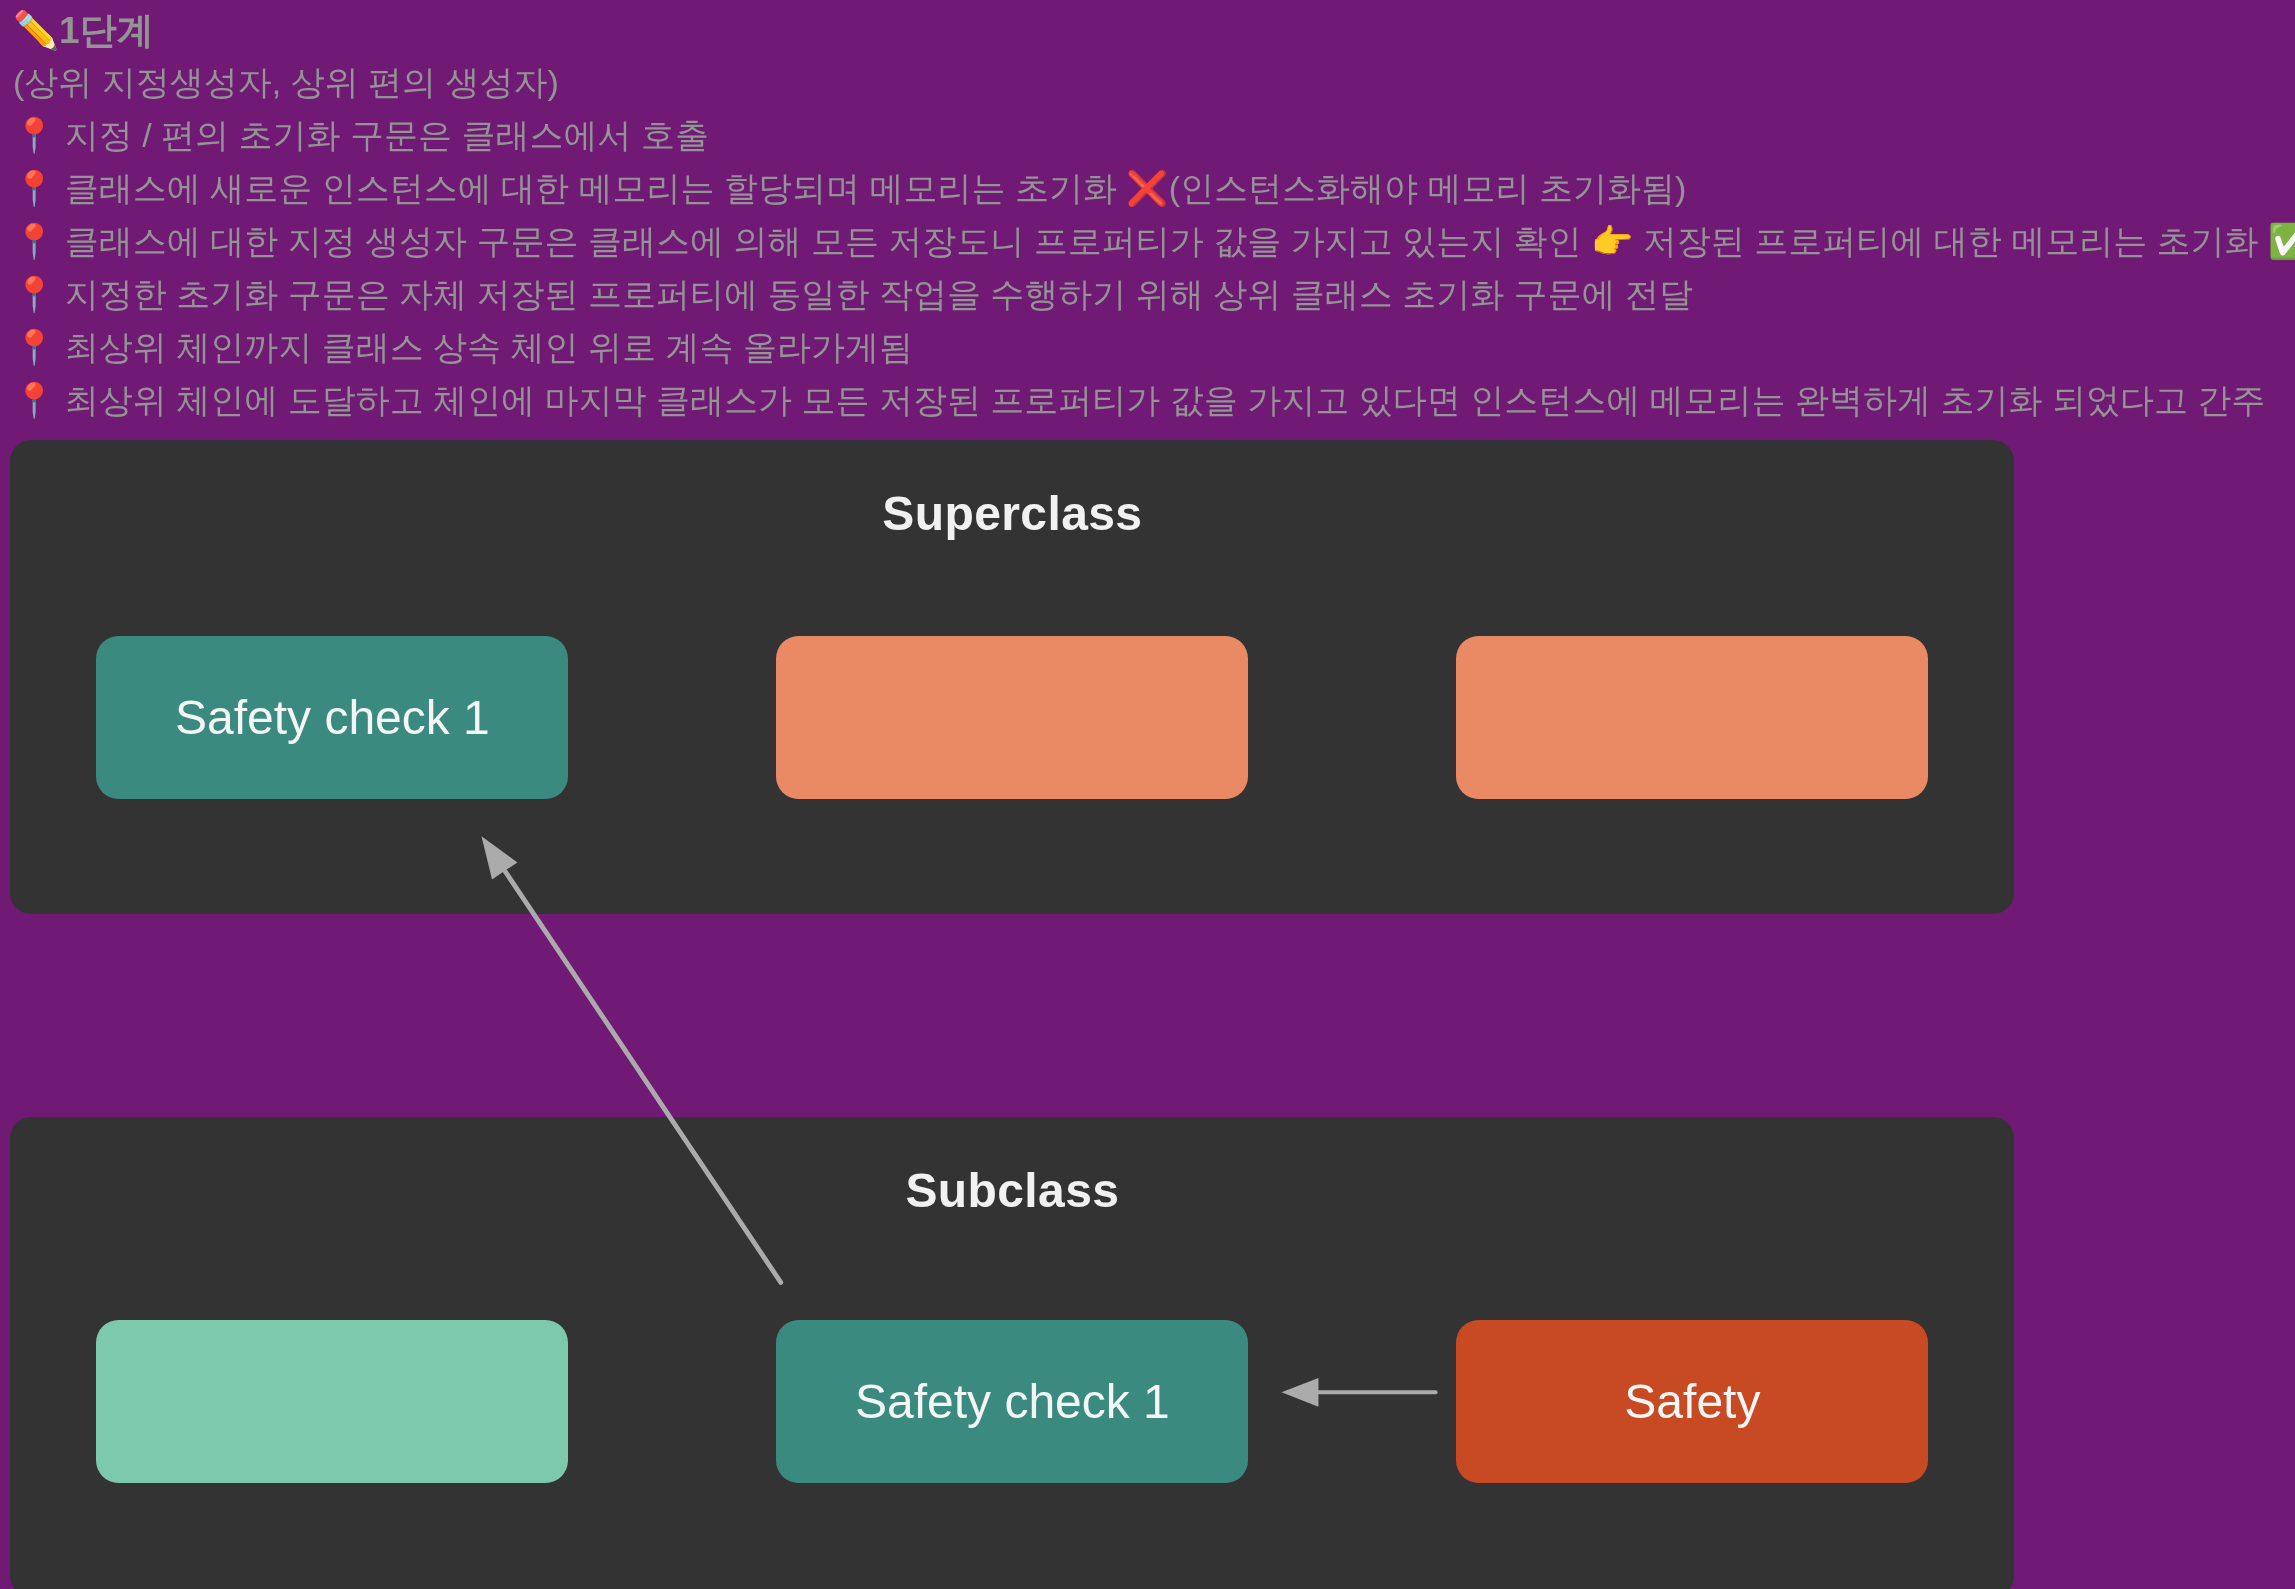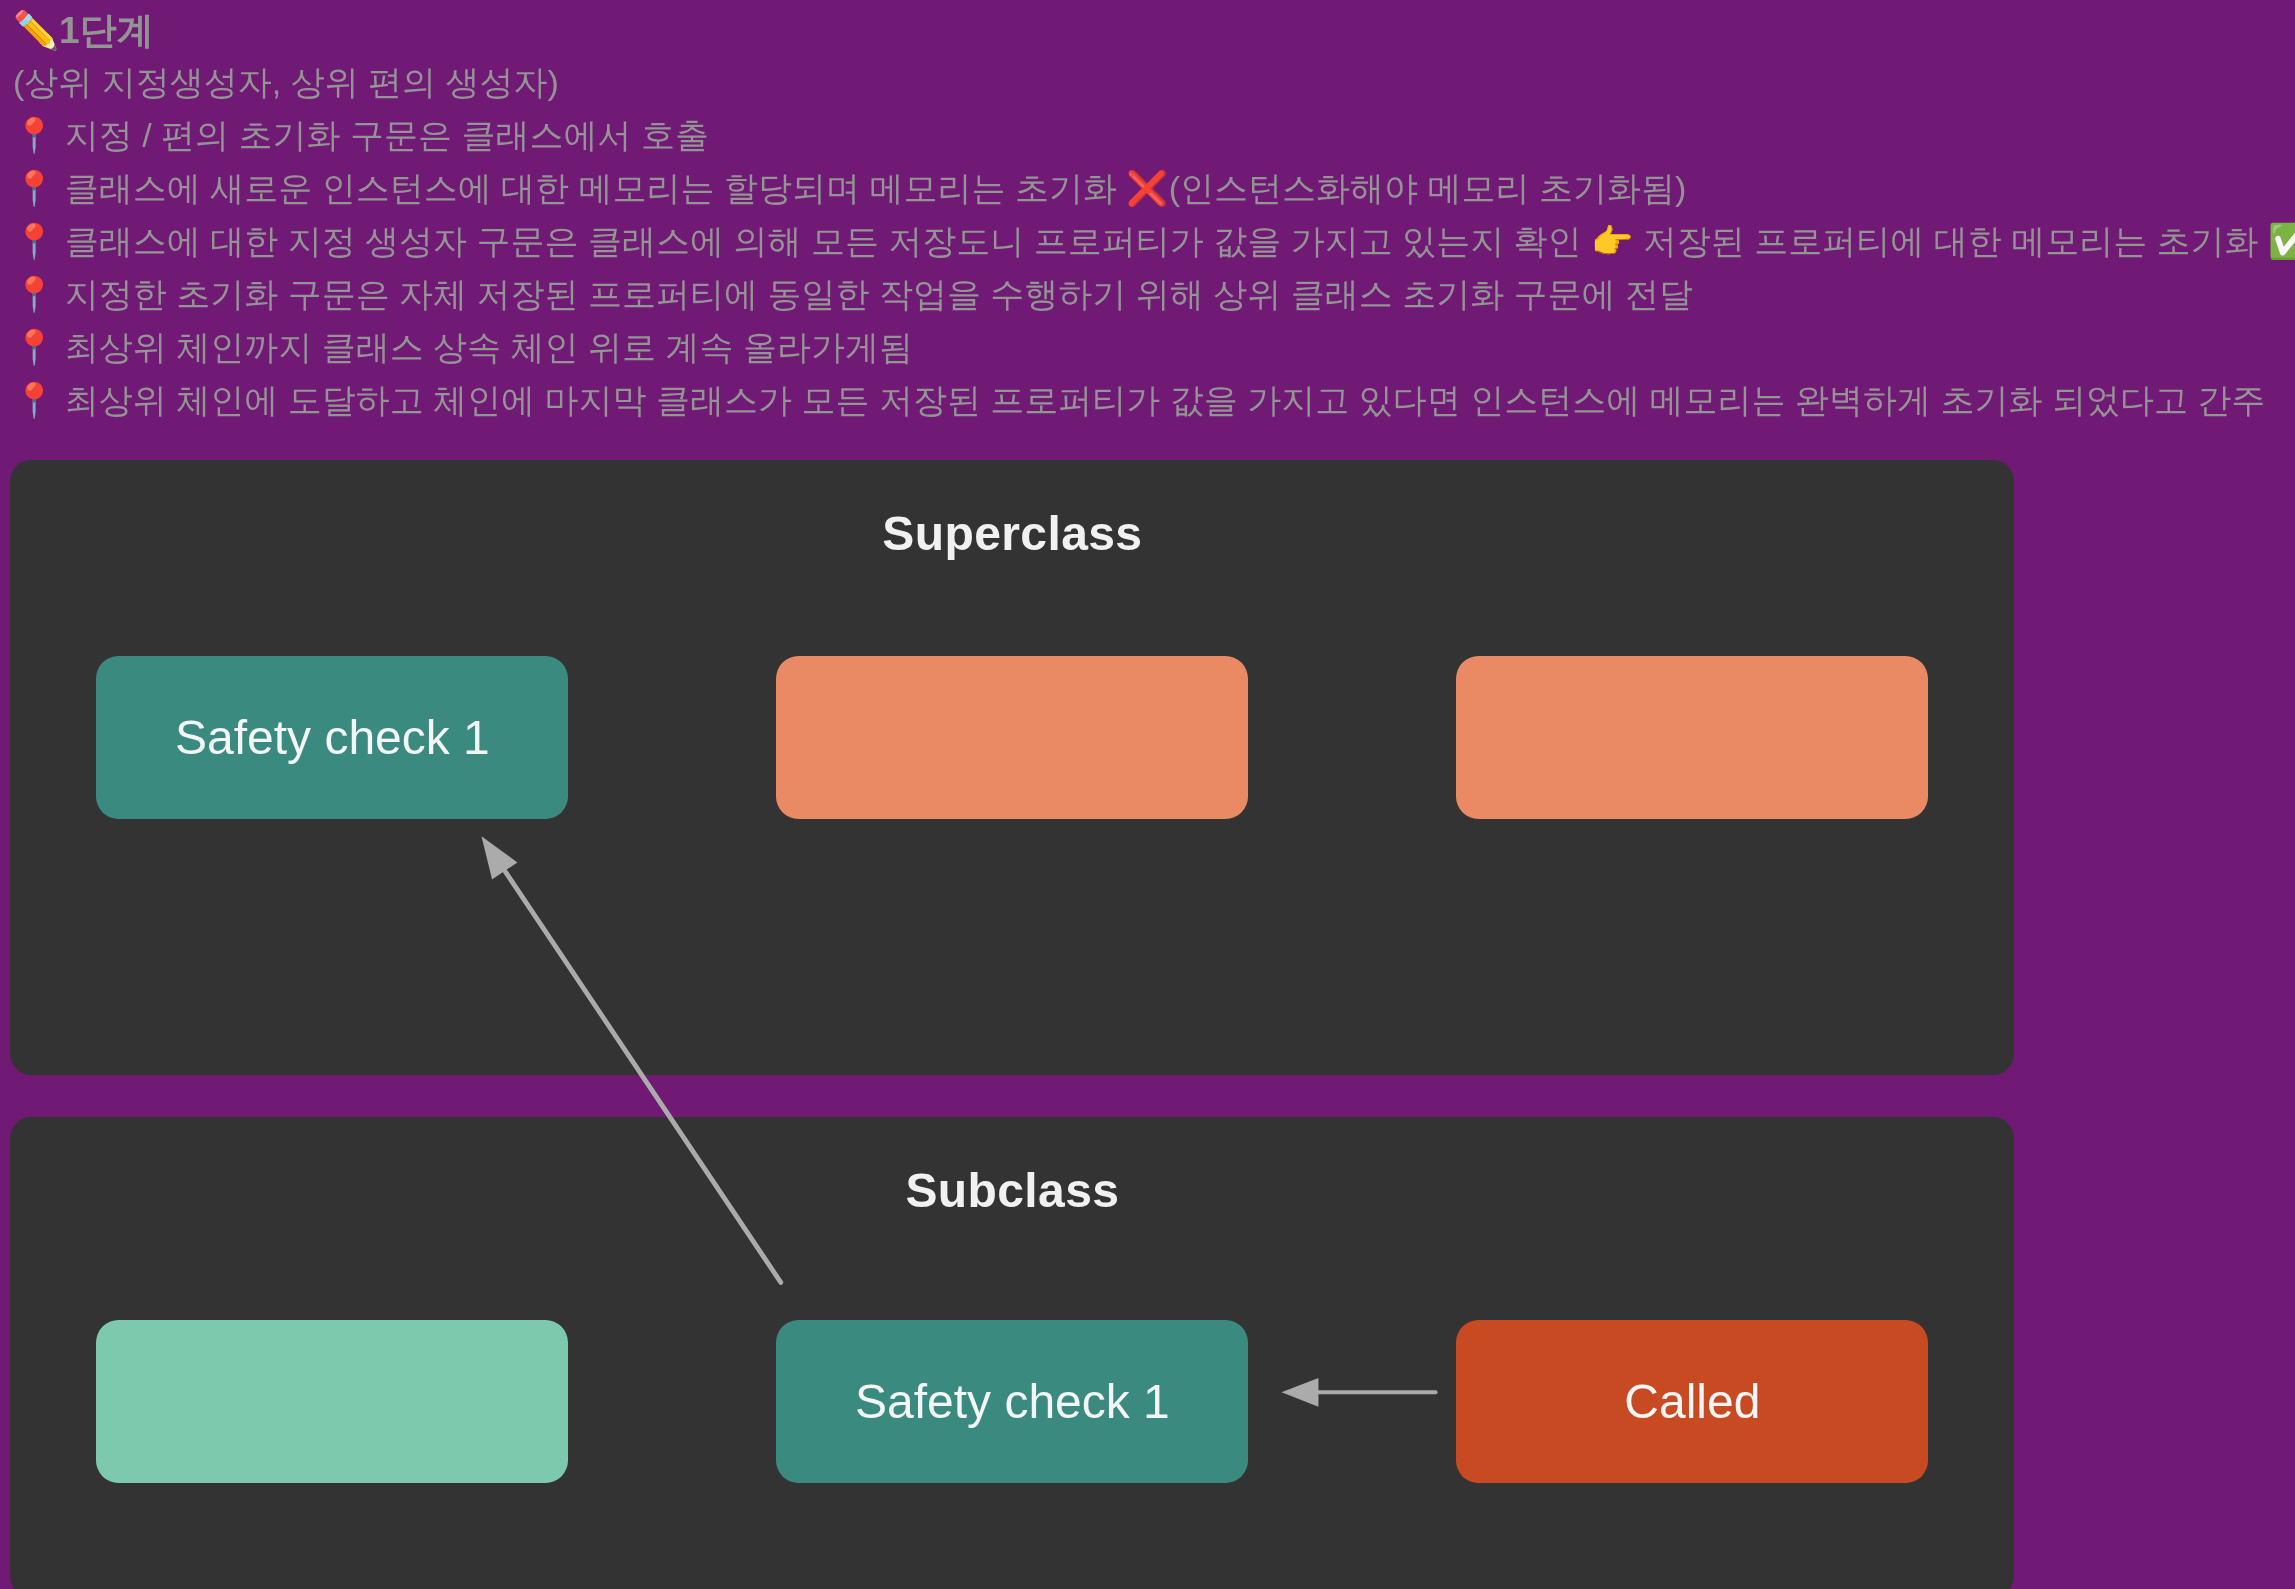--- a/index.html
+++ b/index.html
@@ -6,21 +6,21 @@
   #root{
     position:relative;width:2295px;height:1589px;background:#000000;
     overflow:hidden;font-family:"Liberation Sans",sans-serif;
   }
   .notes{position:absolute;left:13px;top:4.8px;color:#949494;}
   .notes-heading{font-size:37px;font-weight:700;line-height:51px;white-space:nowrap;}
   .note-line{font-size:34px;line-height:53px;white-space:nowrap;}
   .panel{
     position:absolute;left:10.4px;width:2004px;background:#333333;border-radius:21px;
   }
-  .panel.superclass{top:440px;height:615px;margin-top:20px;}
+  .panel.superclass{top:440px;height:474px;}
   .panel.subclass{top:1117px;height:480px;}
   .panel-title{
     margin-top:45px;text-align:center;font-size:48px;font-weight:700;
     color:#f1f1f1;line-height:58px;letter-spacing:0.4px;
   }
   .box-row{display:flex;justify-content:space-between;padding:0 86px;}
   .superclass .box-row{margin-top:93px;}
   .subclass .box-row{margin-top:100px;}
   .box{
     width:472px;height:163px;border-radius:22.5px;
@@ -63,21 +63,21 @@
   <div class="panel subclass" style="background: rgb(51, 51, 51);">
     <div class="panel-title">Subclass</div>
     <div class="box-row">
       <div class="box" style="background: rgb(124, 201, 174);">
         <div class="box-label"></div>
       </div>
       <div class="box" style="background: rgb(58, 138, 128);">
         <div class="box-label">Safety check 1</div>
       </div>
       <div class="box" style="background: rgb(200, 74, 34);">
-        <div class="box-label">Called</div>
+        <div class="box-label">Safety</div>
       </div>
     </div>
   </div>
 
   <svg class="overlay" width="2295" height="1589" viewBox="0 0 2860 1980">
     <g>
       <line x1="973" y1="1598" x2="629" y2="1085" stroke-width="6" stroke-linecap="round" stroke="#ababab"></line>
       <polygon points="600,1042 644.8,1074.6 613.2,1095.8" fill="#ababab"></polygon>
     </g>
     <g>

